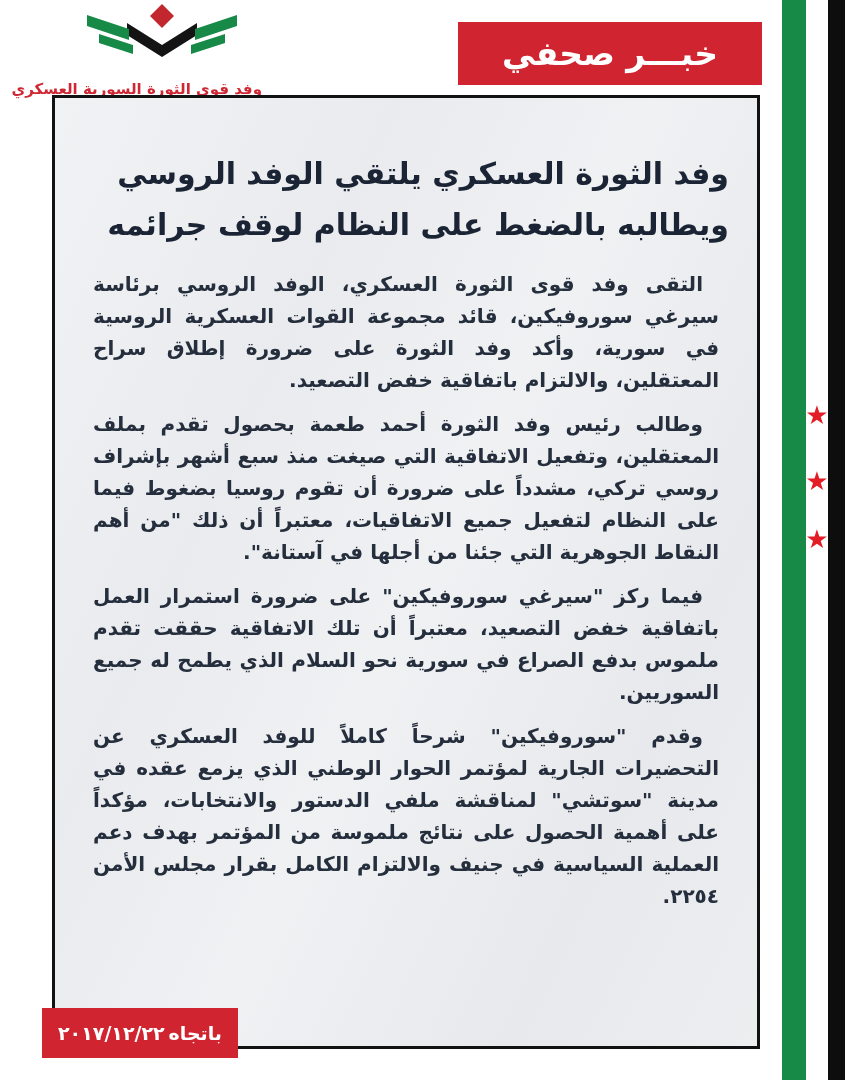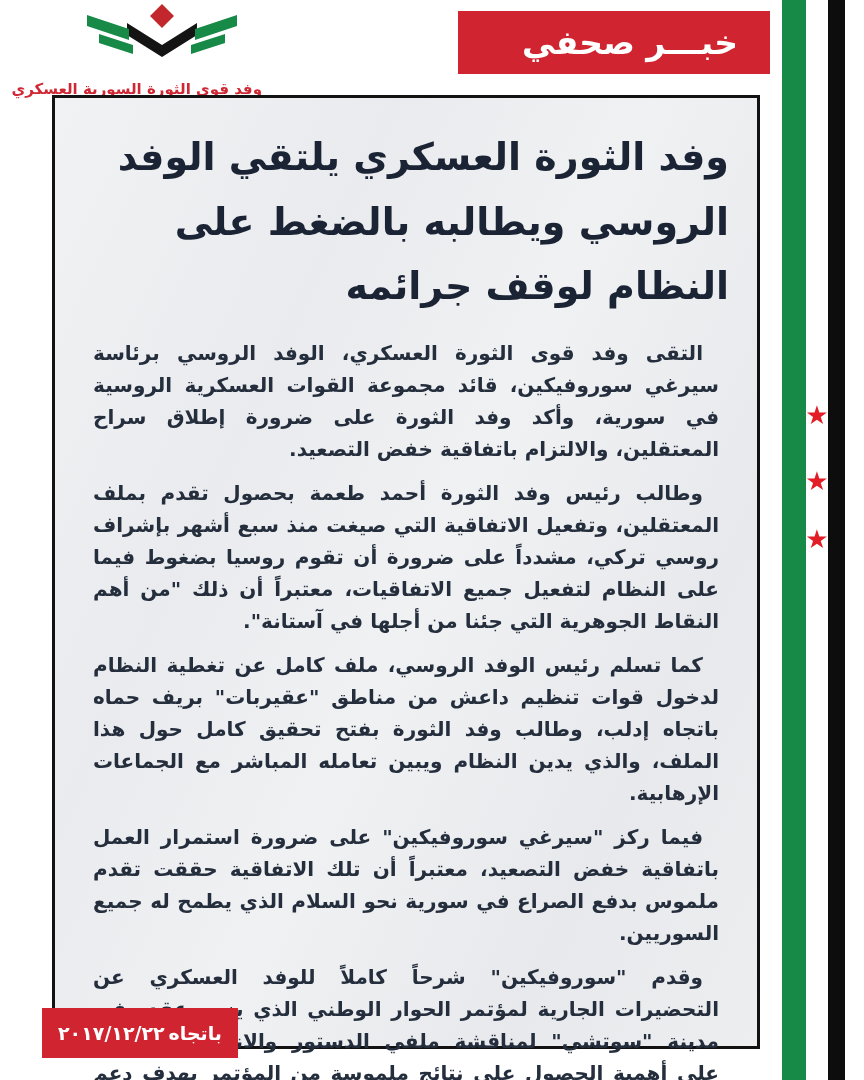--- a/index.html
+++ b/index.html
@@ -27,35 +27,35 @@
   }
   .logo svg{display:block;margin:0 auto;}
   .logo-ar{
     color:#cf2733;font-size:15px;font-weight:bold;margin-top:18px;
     direction:rtl;white-space:nowrap;
   }
   .logo-en{
     color:#cf2733;font-size:12px;font-weight:bold;margin-top:10px;white-space:nowrap;
   }
   .press-banner{
-    position:absolute;left:458px;top:11px;width:280px;height:63px;
+    position:absolute;left:458px;top:22px;width:304px;height:63px;
     background:#d02530;color:#ffffff;font-size:33px;font-weight:bold;
     display:flex;align-items:center;justify-content:center;
-    direction:rtl;letter-spacing:1px;padding-left:32px;
+    direction:rtl;letter-spacing:1px;
   }
 
   
   .card{
     position:absolute;left:52px;top:95px;width:708px;height:954px;
     box-sizing:border-box;border:3px solid #121212;
     background:linear-gradient(115deg,#f1f2f4 0%,#eaebee 30%,#f0f1f3 52%,#e8e9ec 78%,#edeef0 100%);
     padding:26px 26px 0 26px;direction:rtl;
   }
   .doc-title{
-    margin:1px 2px 18px 2px;color:#1b2434;font-size:38px;line-height:1.7;
+    margin:24px 2px 18px 2px;color:#1b2434;font-size:30px;line-height:1.7;
     font-weight:bold;text-align:right;
   }
   .doc-body p{
     margin:12px;color:#252e3d;font-size:20px;line-height:1.6;font-weight:bold;
     text-align:justify;text-indent:16px;
   }
   .date-box{
     position:absolute;left:-13px;bottom:-12px;width:196px;height:50px;
     background:#d02530;color:#ffffff;font-size:19px;font-weight:bold;
     display:flex;align-items:center;justify-content:space-between;
@@ -93,21 +93,20 @@
 
     <div class="press-banner">خبـــر صحفي</div>
   </header>
 
   <main class="card">
     <h1 class="doc-title">وفد الثورة العسكري يلتقي الوفد الروسي ويطالبه بالضغط على النظام لوقف جرائمه</h1>
 
     <section class="doc-body">
       <p>التقى وفد قوى الثورة العسكري، الوفد الروسي برئاسة سيرغي سوروفيكين، قائد مجموعة القوات العسكرية الروسية في سورية، وأكد وفد الثورة على ضرورة إطلاق سراح المعتقلين، والالتزام باتفاقية خفض التصعيد.</p>
       <p>وطالب رئيس وفد الثورة أحمد طعمة بحصول تقدم بملف المعتقلين، وتفعيل الاتفاقية التي صيغت منذ سبع أشهر بإشراف روسي تركي، مشدداً على ضرورة أن تقوم روسيا بضغوط فيما على النظام لتفعيل جميع الاتفاقيات، معتبراً أن ذلك "من أهم النقاط الجوهرية التي جئنا من أجلها في آستانة".</p>
-      <p>كما تسلم رئيس الوفد الروسي، ملف كامل عن تغطية النظام لدخول قوات تنظيم داعش من مناطق "عقيربات" بريف حماه باتجاه إدلب، وطالب وفد الثورة بفتح تحقيق كامل حول هذا الملف، والذي يدين النظام ويبين تعامله المباشر مع الجماعات الإرهابية.</p>
       <p>فيما ركز "سيرغي سوروفيكين" على ضرورة استمرار العمل باتفاقية خفض التصعيد، معتبراً أن تلك الاتفاقية حققت تقدم ملموس بدفع الصراع في سورية نحو السلام الذي يطمح له جميع السوريين.</p>
       <p>وقدم "سوروفيكين" شرحاً كاملاً للوفد العسكري عن التحضيرات الجارية لمؤتمر الحوار الوطني الذي يزمع عقده في مدينة "سوتشي" لمناقشة ملفي الدستور والانتخابات، مؤكداً على أهمية الحصول على نتائج ملموسة من المؤتمر بهدف دعم العملية السياسية في جنيف والالتزام الكامل بقرار مجلس الأمن ٢٢٥٤.</p>
     </section>
 
     <div class="date-box">
       <span>باتجاه</span>
       <span>٢٠١٧/١٢/٢٢</span>
     </div>
   </main>
 

